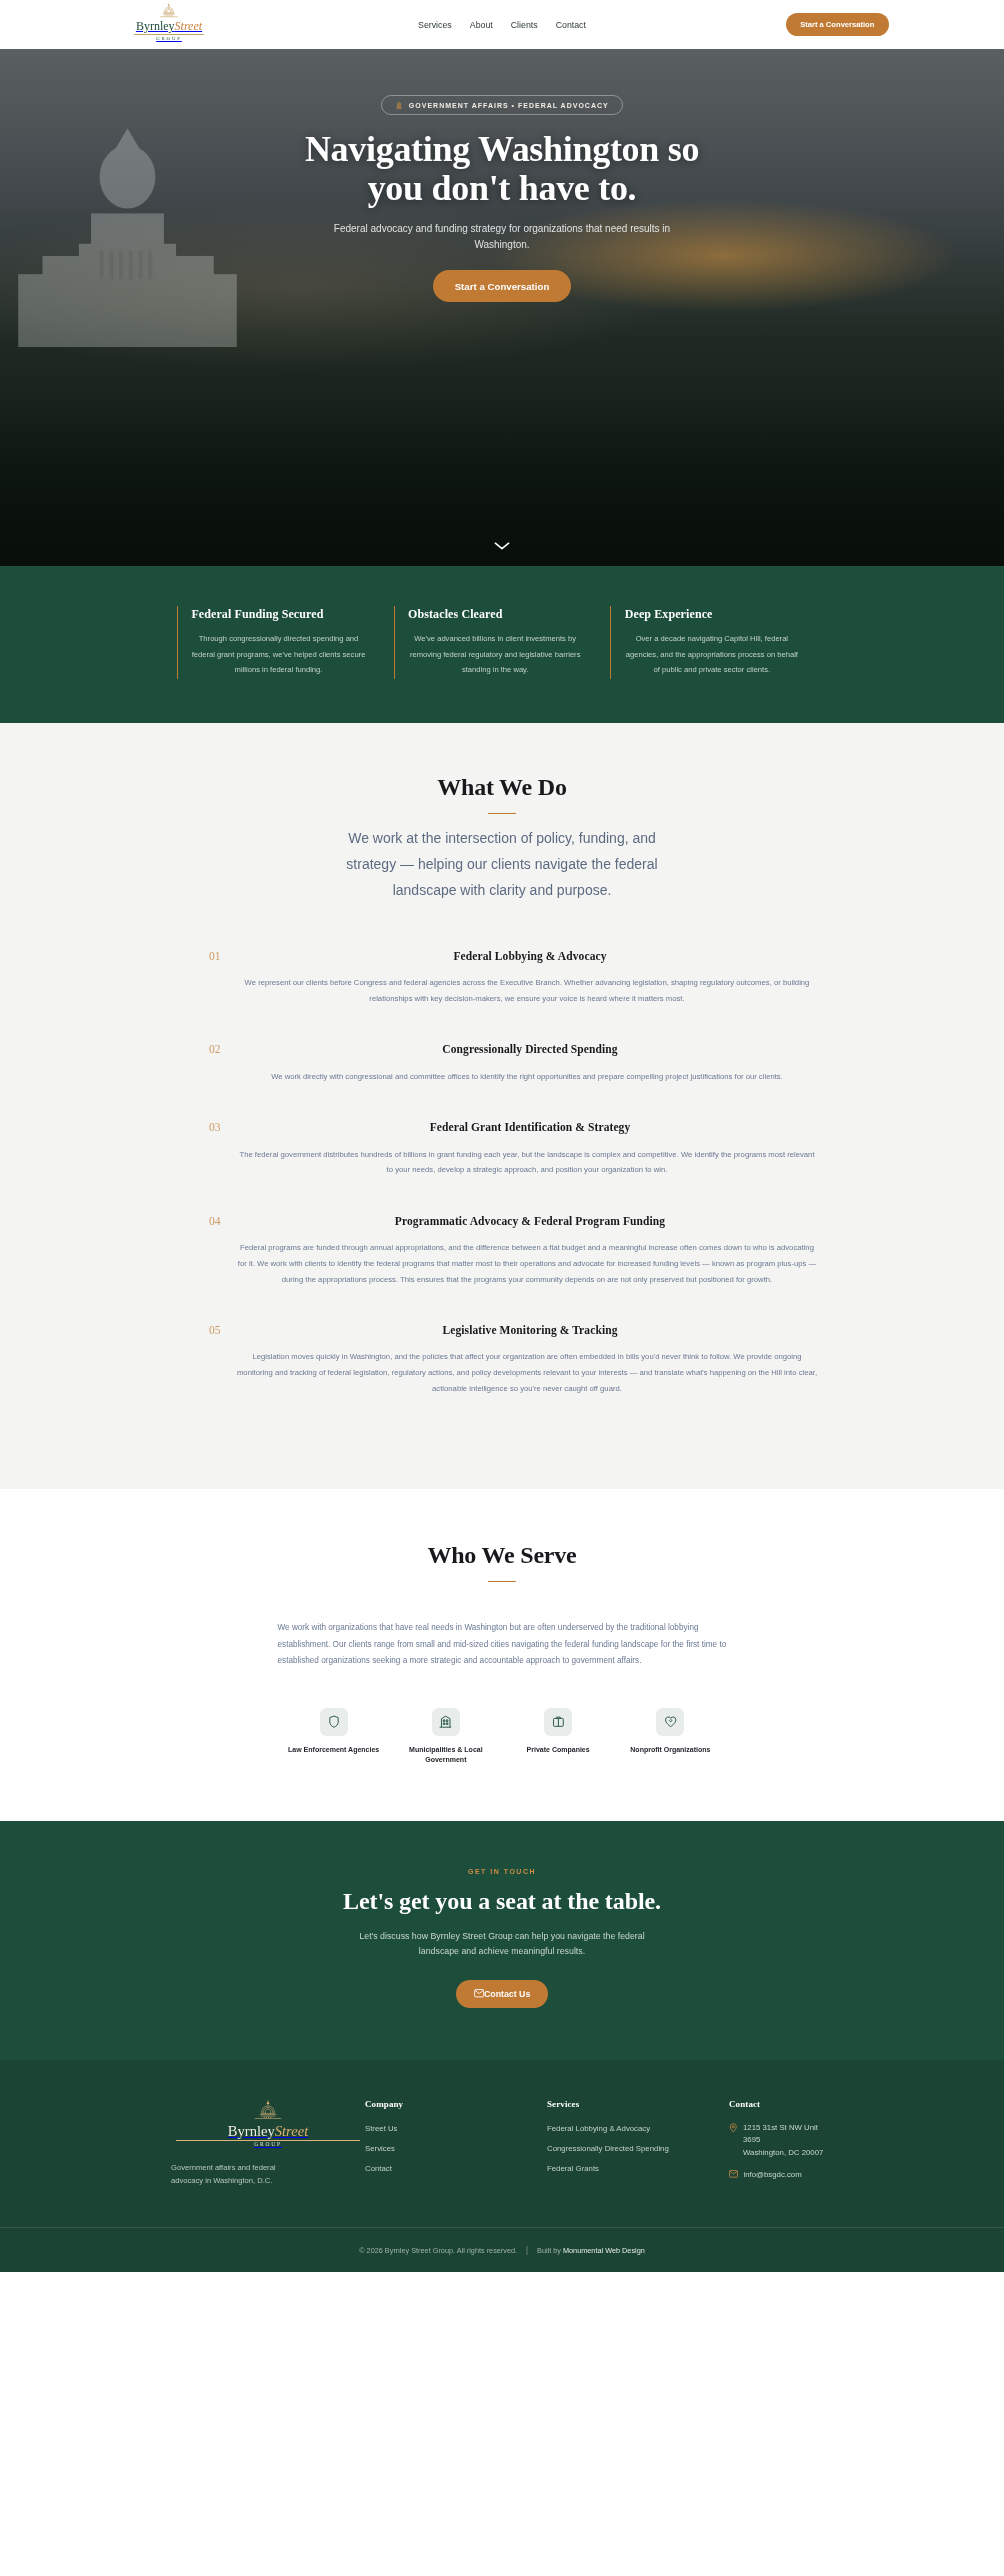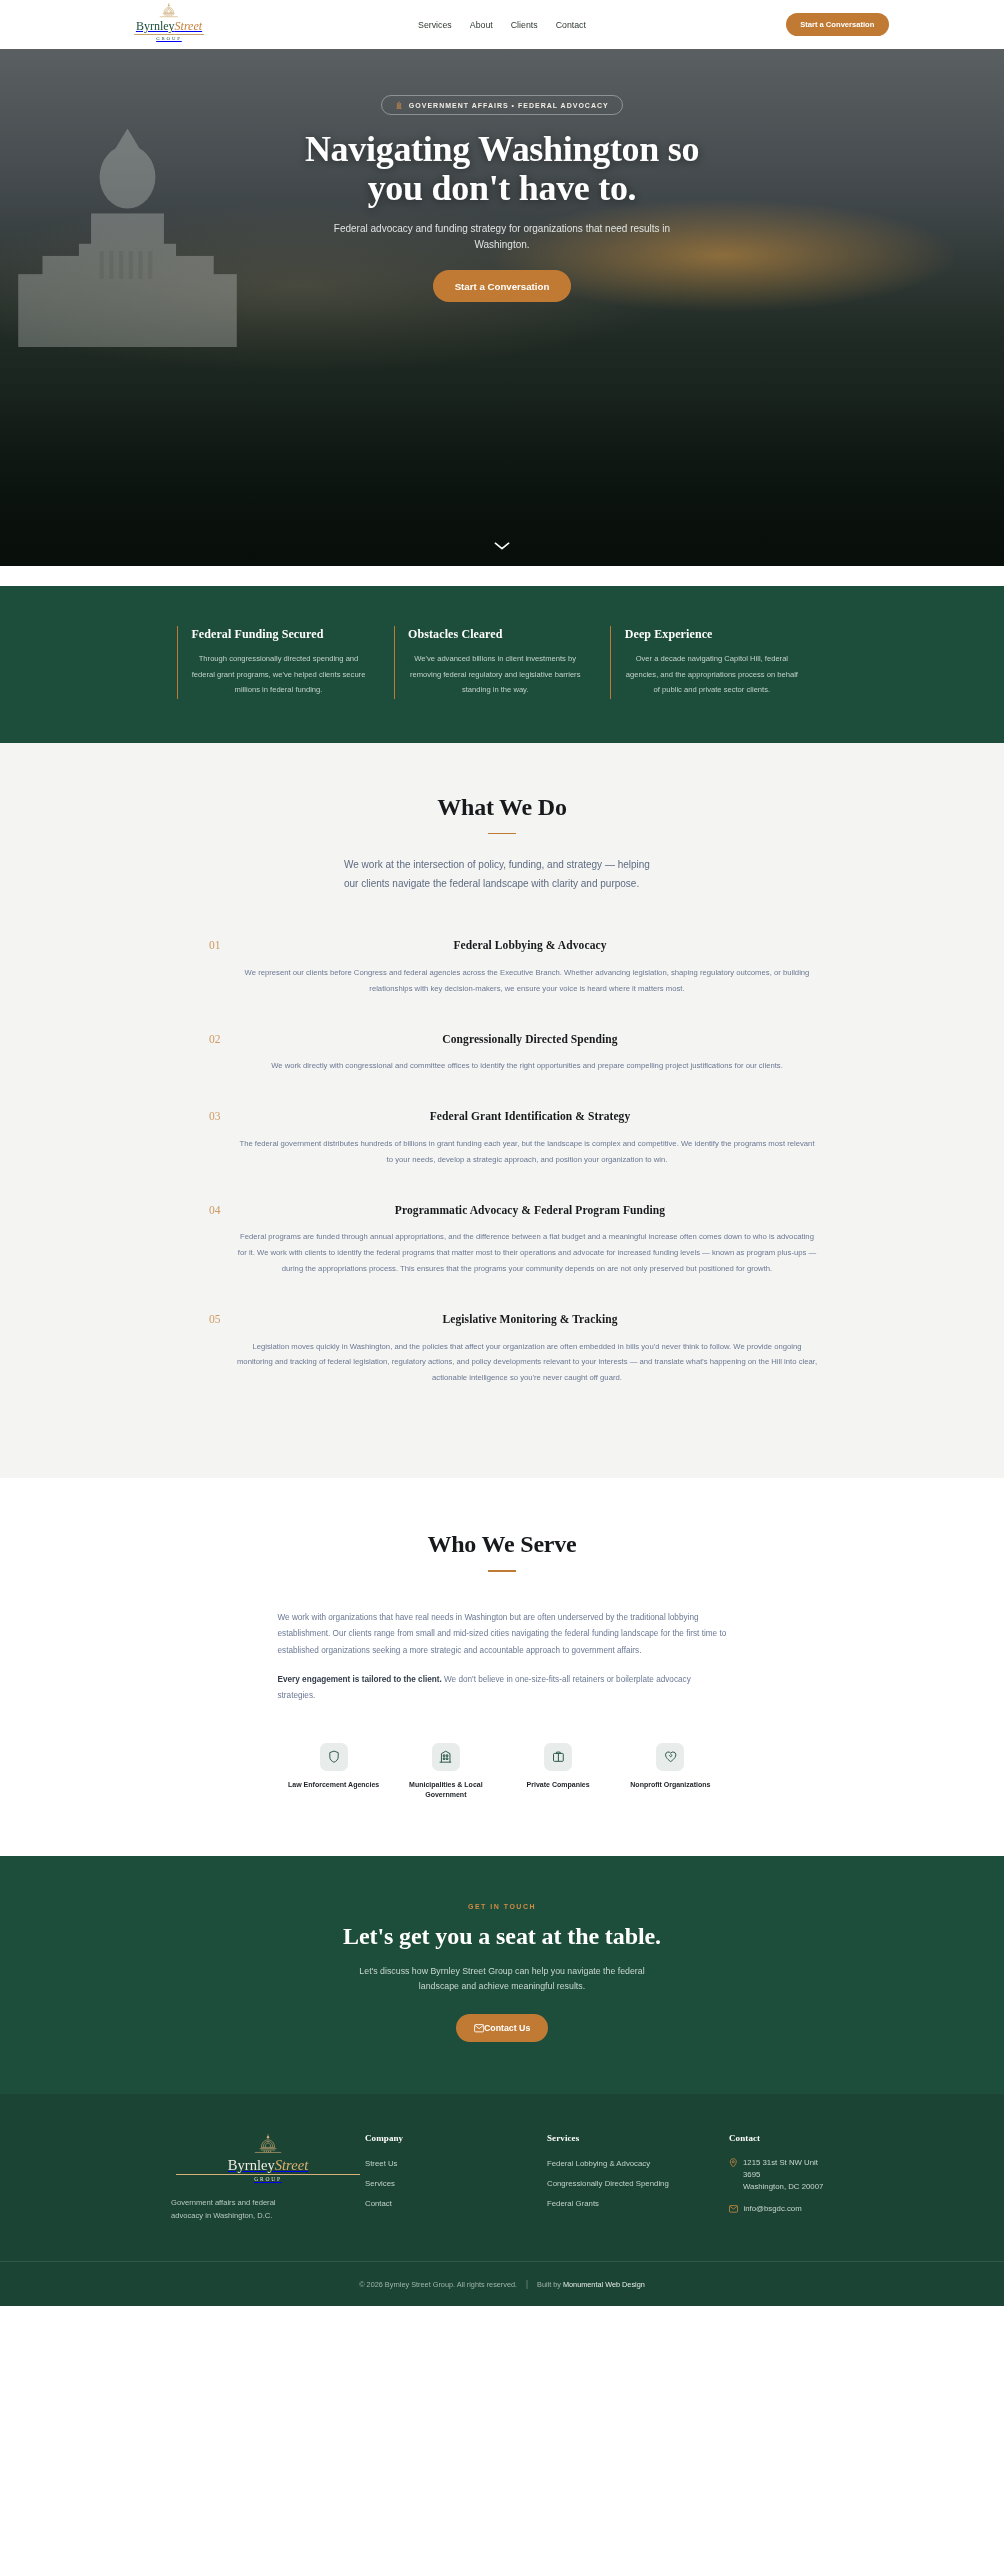--- a/index.html
+++ b/index.html
@@ -97,21 +97,21 @@
     padding:10.3px 22px; cursor:pointer;
   }
   .scroll-chev {
     position:absolute; bottom:16px; left:50%; transform:translateX(-50%);
     z-index:4; cursor:pointer;
   }
 
   
   .stats {
     background:#1d4d3b; padding:40px 0 44px;
-    display:flex; justify-content:center;margin-top:20px;
+    display:flex; justify-content:center;
   }
   .stats-grid {
     width:650px; display:grid; grid-template-columns:repeat(3,1fr); gap:0;
   }
   .stat { border-left:1.2px solid #c07a34; padding:1.2px 28px 1.2px 13.4px; }
   .stat h3 {
     font-family:"Liberation Serif", serif;
     color:#ffffff; font-size:12px; font-weight:700; letter-spacing:0.1px;
   }
   .stat p {
@@ -120,22 +120,22 @@
 
   
   .whatwedo { background:#f4f4f2; padding:51px 0 67px; }
   .sec-title {
     font-family:"Liberation Serif", serif;
     text-align:center; font-size:24px; color:#17191c; font-weight:700;
     letter-spacing:-0.2px;
   }
   .sec-rule { width:28px; height:1.8px; background:#c07a34; margin:11.5px auto 0; }
   .sec-intro {
-    margin:22px auto 0; max-width:316px; text-align:left;
-    color:#5d6b82; font-size:10px; line-height:1.85;
+    margin:12px auto 0; max-width:316px; text-align:center;
+    color:#5d6b82; font-size:14px; line-height:1.85;
   }
   .svc-list { width:644px; margin:35px auto 0; }
   .svc { display:flex; padding:11px 0 25.5px;text-align:center; }
   .svc-num {
     font-family:"Liberation Serif", serif;
     width:56px; flex:0 0 56px; color:#cf9a63; font-size:11.5px; padding-left:13.4px;
   }
   .svc-body { flex:1; }
   .svc-body h4 {
     font-family:"Liberation Serif", serif;
@@ -370,23 +370,20 @@
     </div>
   </div>
 </section>
 
 <section class="whoweserve">
   <h2 class="sec-title">Who We Serve</h2>
   <div class="sec-rule"></div>
 
   <div class="wws-body">
     <p>We work with organizations that have real needs in Washington but are often underserved by the traditional lobbying establishment. Our clients range from small and mid-sized cities navigating the federal funding landscape for the first time to established organizations seeking a more strategic and accountable approach to government affairs.</p>
-    <p>
-      <b>Every engagement is tailored to the client.</b><span> We don't believe in one-size-fits-all retainers or boilerplate advocacy strategies.</span>
-    </p>
   </div>
 
   <div class="serve-grid">
     <div>
       <div class="serve-ico">
         <svg width="12" height="13.4" viewBox="0 0 20 22">
             <path d="M10 1.6 17 4.2v7.1c0 4.4-3 7.3-7 9-4-1.7-7-4.6-7-9V4.2z" fill="none" stroke="#1d4d3b" stroke-width="1.5" stroke-linejoin="round"></path>
           </svg>
       </div>
       <div class="serve-lbl">Law Enforcement Agencies</div>

